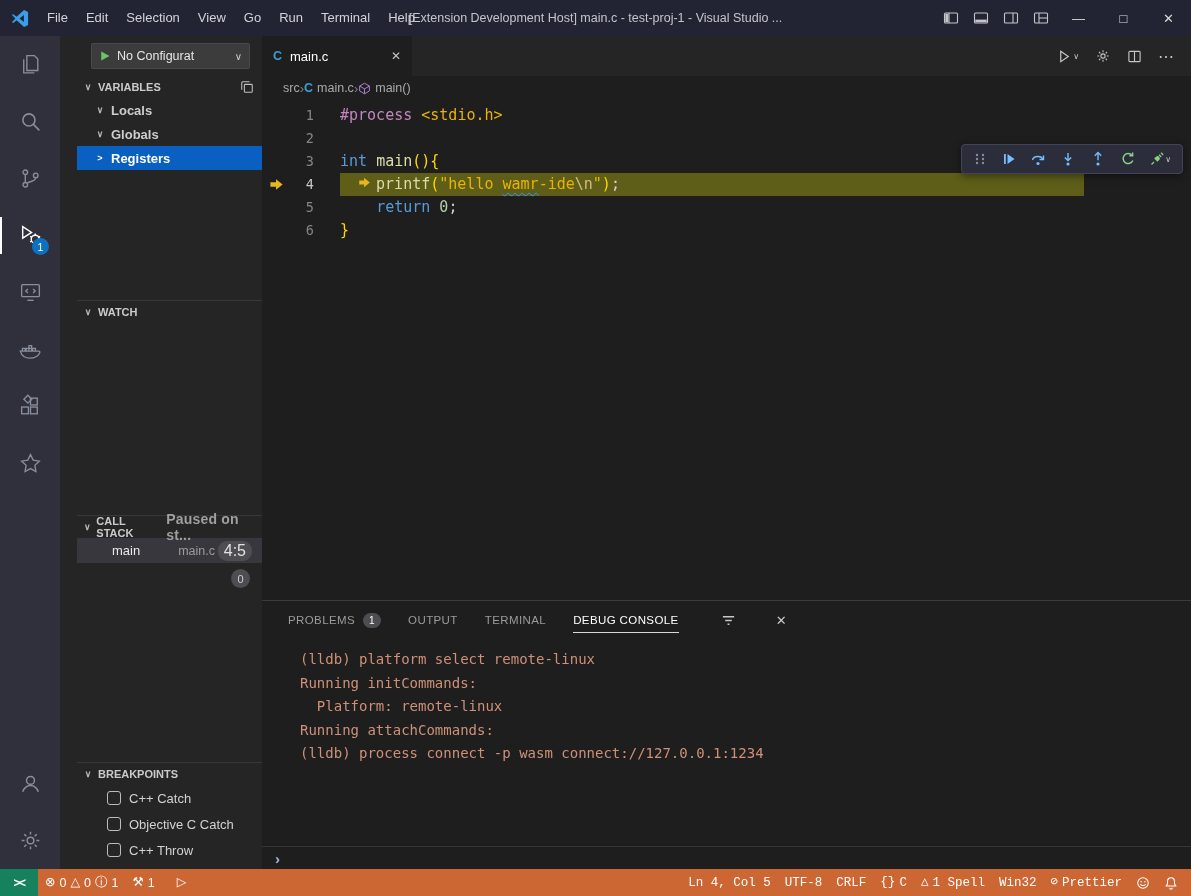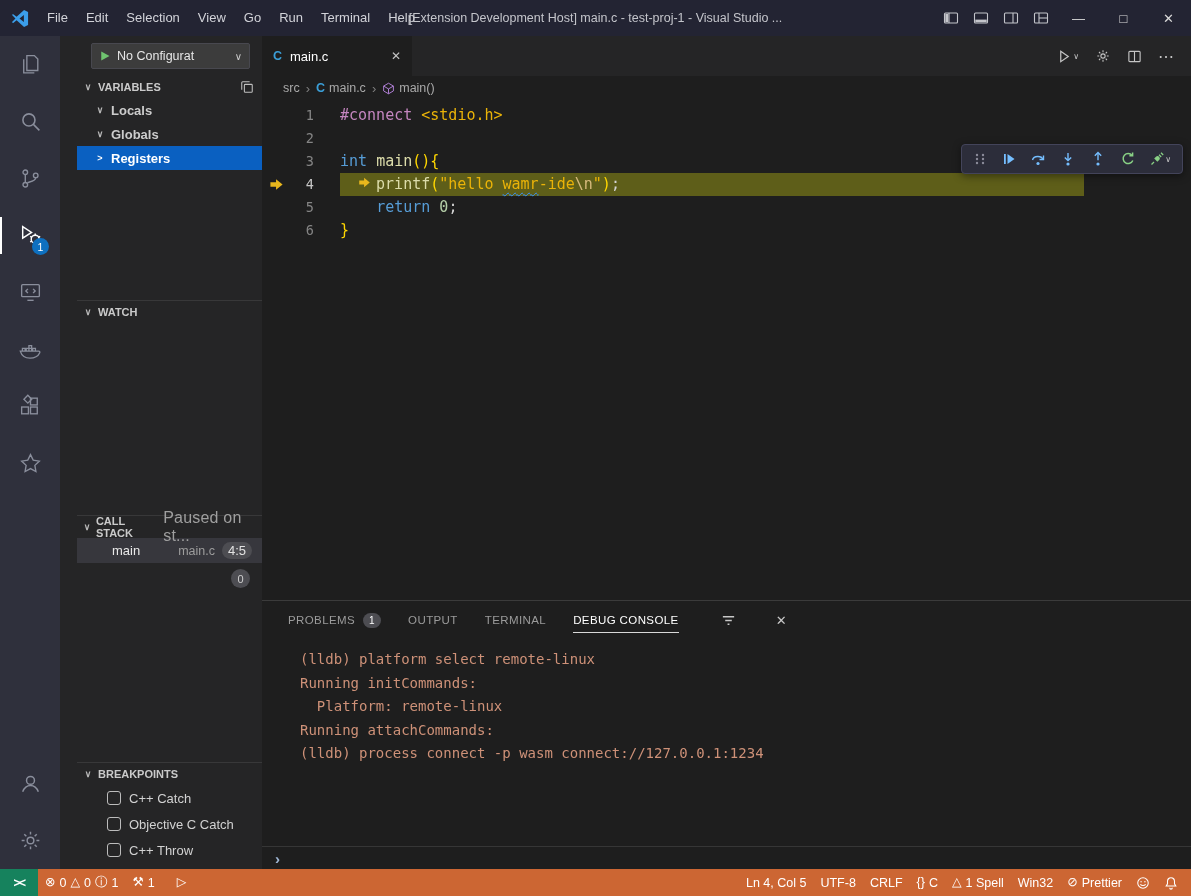--- a/index.html
+++ b/index.html
@@ -34,48 +34,48 @@
 
   
   .sidebar { position: absolute; top: 36px; bottom: 27px; left: 60px; width: 202px; background: #252526; overflow: hidden; z-index: 30; padding-left: 17px; }
   .sb-toolbar { height: 40px; display: flex; align-items: center; padding: 0 12px 0 14px; }
   .config-dd { flex: 1; height: 26px; background: #3c3c3c; border: 1px solid #48484f; border-radius: 2px; display: flex; align-items: center; gap: 6px; padding: 0 7px; color: #e6e6e6; font-size: 12.5px; cursor: pointer; overflow: hidden; white-space: nowrap; }
   .dd-chev { margin-left: auto; font-size: 10px; color: #cccccc; }
   .section { border-top: 1px solid rgba(128,128,128,0.22); }
   .section-header { height: 22px; display: flex; align-items: center; gap: 4px; padding: 0 8px 0 5px; font-size: 11px; font-weight: 700; color: #cacaca; cursor: pointer; }
   .sec-chev { font-size: 9px; width: 12px; text-align: center; color: #b9b9b9; }
   .sec-actions { margin-left: auto; color: #c0c0c0; }
-  .cs-status { margin-left: 6px; font-weight: 400; font-size: 16px; color: #9f9f9f; letter-spacing: .2px; }
+  .cs-status { margin-left: 6px; font-weight: 700; font-size: 14px; color: #9f9f9f; letter-spacing: .2px; }
   .srow { height: 24px; display: flex; align-items: center; gap: 5px; padding-left: 17px; font-size: 13px; font-weight: 600; color: #cccccc; cursor: pointer; }
   .srow .sec-chev { font-size: 9px; }
   .srow.selected { background: #0a60c1; color: #ffffff; }
   .srow.selected .sec-chev { color: #ffffff; }
   .var-body { height: 202px; }
   .watch-body { height: 192px; }
   .cs-body { height: 224px; }
   .cs-row { height: 25px; background: #37373d; display: flex; align-items: center; padding: 0 10px 0 35px; font-size: 13px; cursor: pointer; }
   .cs-frame-name { color: #e8e8e8; }
   .cs-frame-file { color: #9d9d9d; margin-left: 38px; font-size: 12.5px; }
-  .cs-pos-badge { margin-left: auto; background: #4d4d52; color: #e2e2e2; border-radius: 9px; font-size: 13px; padding: 1px 6px; }
+  .cs-pos-badge { margin-left: auto; background: #4d4d52; color: #e2e2e2; border-radius: 9px; font-size: 16px; padding: 1px 6px; }
   .cs-zero { margin: 6px 12px 0 auto; width: 19px; height: 19px; background: #4d4d52; border-radius: 50%; display: flex; align-items: center; justify-content: center; font-size: 11px; color: #cfcfcf; }
   .bp-row { height: 26px; display: flex; align-items: center; padding-left: 30px; gap: 8px; font-size: 13px; color: #d2d2d2; cursor: pointer; }
   .checkbox { width: 14px; height: 14px; border: 1px solid #bcbcbc; border-radius: 3px; background: transparent; flex: none; }
 
   
   .main { position: absolute; top: 36px; bottom: 27px; left: 262px; right: 0; background: #1e1e1e; }
   .tabbar { height: 40px; background: #252526; display: flex; align-items: stretch; }
   .tab { width: 150px; background: #1e1e1e; display: flex; align-items: center; gap: 8px; padding: 0 11px; font-size: 13px; color: #ffffff; cursor: pointer; }
   .cicon { color: #3b9fd8; font-weight: 700; font-size: 12.5px; font-family: "Liberation Sans", sans-serif; }
   .tab-close { margin-left: auto; color: #c5c5c5; font-size: 12px; }
   .tab-actions { margin-left: auto; display: flex; align-items: center; gap: 16px; padding-right: 16px; color: #c5c5c5; }
   .ta-btn { display: flex; align-items: center; gap: 1px; cursor: pointer; }
   .mini-chev { font-size: 8px; color: #c5c5c5; }
   .ellipsis { font-size: 16px; letter-spacing: 1px; }
 
-  .breadcrumbs { height: 24px; display: flex; align-items: center; gap: 6px; padding-left: 21px; font-size: 12.5px; color: #a9a9a9; }
+  .breadcrumbs { height: 24px; display: flex; align-items: center; padding-left: 21px; font-size: 12.5px; color: #a9a9a9; }
   .bc-sep { color: #7f7f7f; font-size: 13px; }
   .bc-item { display: flex; align-items: center; gap: 4px; cursor: pointer; }
 
   .editor { position: absolute; top: 64px; bottom: 269px; left: 0; right: 0; overflow: hidden; }
   .code { padding-top: 4px; font-family: "DejaVu Sans Mono", monospace; font-size: 15px; }
   .code-line { display: flex; height: 23px; line-height: 23px; }
   .glyph { width: 28px; display: flex; align-items: center; justify-content: center; flex: none; }
   .ln { width: 24px; text-align: right; color: #858585; font-size: 13.5px; flex: none; }
   .ln.lnc { color: #c6c6c6; }
   .line-text { margin-left: 26px; white-space: pre; color: #d4d4d4; }
@@ -106,21 +106,21 @@
   .pi-close { font-size: 13px; }
   .console { padding: 9px 0 0 38px; font-family: "DejaVu Sans Mono", monospace; font-size: 14px; line-height: 23.5px; color: #ce9178; }
   .console div { white-space: pre; }
   .console-input { position: absolute; bottom: 0; left: 0; right: 0; height: 23px; border-top: 1px solid rgba(128,128,128,0.25); display: flex; align-items: center; padding-left: 13px; color: #9fb6d4; font-size: 15px; font-weight: 600; cursor: text; }
 
   
   .statusbar { position: absolute; left: 0; right: 0; bottom: 0; height: 27px; background: #cc6633; display: flex; align-items: center; color: #ffffff; font-size: 12.5px; z-index: 70; }
   .remote { width: 38px; height: 100%; background: #16825d; display: flex; align-items: center; justify-content: center; font-weight: 700; letter-spacing: -1.5px; font-size: 12px; cursor: pointer; }
   .sitem { display: flex; align-items: center; gap: 4px; padding: 0 7px; height: 100%; cursor: pointer; white-space: nowrap; }
   .sicon { font-size: 12.5px; line-height: 1; }
-  .sb-right { margin-left: auto; display: flex; height: 100%; align-items: center; padding-right: 6px; }
+  .sb-right { margin-left: auto; display: flex; height: 100%; align-items: center; padding-right: 6px; font-family: Liberation Mono, monospace; }
   .sgap { width: 8px; }
 </style>
 </head>
 <body>
 
 <div>
 
   <header class="titlebar">
     <span class="logo">
       <svg width="21" height="21" viewBox="0 0 24 24">
@@ -430,21 +430,21 @@
               <path d="M10 3.8l2.2 2.2M12 1.8l2.2 2.2"></path>
             </svg>
           <span class="mini-chev">∨</span>
         </span>
       </div>
 
       <div class="code">
         <div class="code-line">
           <span class="glyph"></span>
           <span class="ln">1</span>
-          <span class="line-text"><span class="tk-pp">#connect</span><span class="tk-pl"> </span><span class="tk-str">&lt;stdio.h&gt;</span></span>
+          <span class="line-text"><span class="tk-pp">#process</span><span class="tk-pl"> </span><span class="tk-str">&lt;stdio.h&gt;</span></span>
         </div>
         <div class="code-line">
           <span class="glyph"></span>
           <span class="ln">2</span>
           <span class="line-text"></span>
         </div>
         <div class="code-line">
           <span class="glyph"></span>
           <span class="ln">3</span>
           <span class="line-text"><span class="tk-kw">int</span><span class="tk-pl"> </span><span class="tk-fn">main</span><span class="tk-br">(){</span></span>

